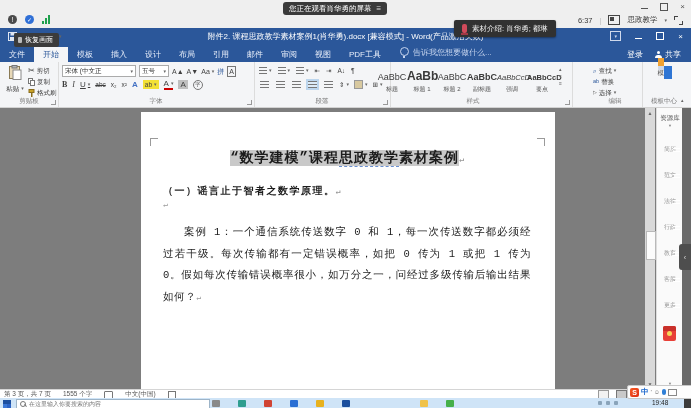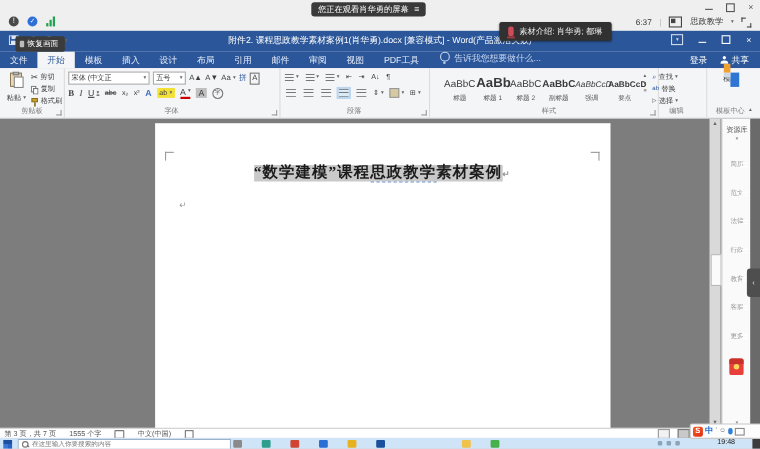--- a/index.html
+++ b/index.html
@@ -77,21 +77,21 @@
   .stylecell{width:30px;text-align:center;color:#3a3a3a}
   .stylecell .nm{font-size:6px;color:#555;display:block;margin-top:1px}
   .tpl-ic{width:15px;height:13px;position:relative;margin:0 auto}
   .tpl-ic::before{content:"";position:absolute;left:0;top:0;width:8px;height:13px;background:#2e75d4}
   .tpl-ic::after{content:"";position:absolute;right:0;bottom:0;width:6px;height:8px;background:#f0a132}
   .tpl-ic i{position:absolute;right:0;top:0;width:6px;height:4px;background:#cfd8e6}
 
   
   #docarea{left:0;top:108px;width:691px;height:281px;background:#7d7d7d}
   #page{position:absolute;left:141px;top:4px;width:414px;height:277px;background:#fff;
-        font-family:Liberation Serif, serif;color:#1c1c1c}
+        font-family:Liberation Mono, monospace;color:#1c1c1c}
   .cropmark{position:absolute;width:7px;height:7px}
   .cm-tl{left:9px;top:26px;border-left:1px solid #9a9a9a;border-top:1px solid #9a9a9a}
   .cm-tr{right:10px;top:26px;border-right:1px solid #9a9a9a;border-top:1px solid #9a9a9a}
   #pagecontent{position:absolute;left:22px;right:24px;top:36px}
   .doctitle{text-align:center;font-size:14px;font-weight:bold;letter-spacing:1px;line-height:20px;margin-bottom:13px}
   .hl{background:#c9c9c9}
   .squig{border-bottom:1px dashed #6a8fd0}
   .h1{font-size:10.5px;font-weight:bold;letter-spacing:1px;line-height:17px;margin-bottom:4px}
   .h2{font-size:10px;font-weight:bold;letter-spacing:1.5px;line-height:17px}
   .blankline{height:18px;font-size:8px;color:#999}
@@ -354,21 +354,21 @@
         </span>
       <span class="rbtn">
           <span>⊞</span>
           <span class="dd">▾</span>
         </span>
     </div>
     <span class="glabel">段落</span>
     <span class="lnch"></span>
   </div>
 
-  <div class="rgroup" style="left:400px;width:198px">
+  <div class="rgroup" style="left:374px;width:198px">
     <div style="position:absolute;left:3px;top:4px;display:flex;align-items:flex-start">
       <span class="stylecell"><span style="font-size:9px">AaBbC</span><span class="nm">标题</span></span>
       <span class="stylecell"><span style="font-size:12px;font-weight:bold">AaBb</span><span class="nm">标题 1</span></span>
       <span class="stylecell"><span style="font-size:9px">AaBbC</span><span class="nm">标题 2</span></span>
       <span class="stylecell"><span style="font-size:9px;font-weight:bold">AaBbC</span><span class="nm">副标题</span></span>
       <span class="stylecell"><span style="font-size:7.5px;font-style:italic">AaBbCcD</span><span class="nm">强调</span></span>
       <span class="stylecell"><span style="font-size:7.5px;font-weight:bold">AaBbCcD</span><span class="nm">要点</span></span>
       <span style="display:flex;flex-direction:column;gap:1px;font-size:5px;color:#666;margin-left:2px">
         <span>▴</span>
         <span>▾</span>
@@ -409,21 +409,23 @@
 
   <span class="ab" style="left:681px;top:35px;font-size:5px;color:#666">▴</span>
 </div>
 
 <div id="docarea" class="ab">
   <div id="page">
     <span class="cropmark cm-tl"></span>
     <span class="cropmark cm-tr"></span>
     <div id="pagecontent">
       <div class="doctitle"><span class="hl"><span>“数学建模”课程</span><span class="squig">思政教学</span><span>素材案例</span></span><span class="pmark">↵</span></div>
+      <div class="h2"><span>（一）谣言止于智者之数学原理。</span><span class="pmark">↵</span></div>
       <div class="blankline"><span class="pmark">↵</span></div>
+      <div class="para"><span>案例 1：一个通信系统传送数字 0 和 1，每一次传送数字都必须经过若干级。每次传输都有一定错误概率，如把 0 传为 1 或把 1 传为 0。假如每次传输错误概率很小，如万分之一，问经过多级传输后输出结果如何？</span><span class="pmark">↵</span></div>
     </div>
   </div>
 
   <div id="vscroll">
     <span style="margin-top:2px">▲</span>
     <span style="position:absolute;bottom:2px">▼</span>
     <span id="vthumb"></span>
   </div>
 
   <div id="sidepanel">

